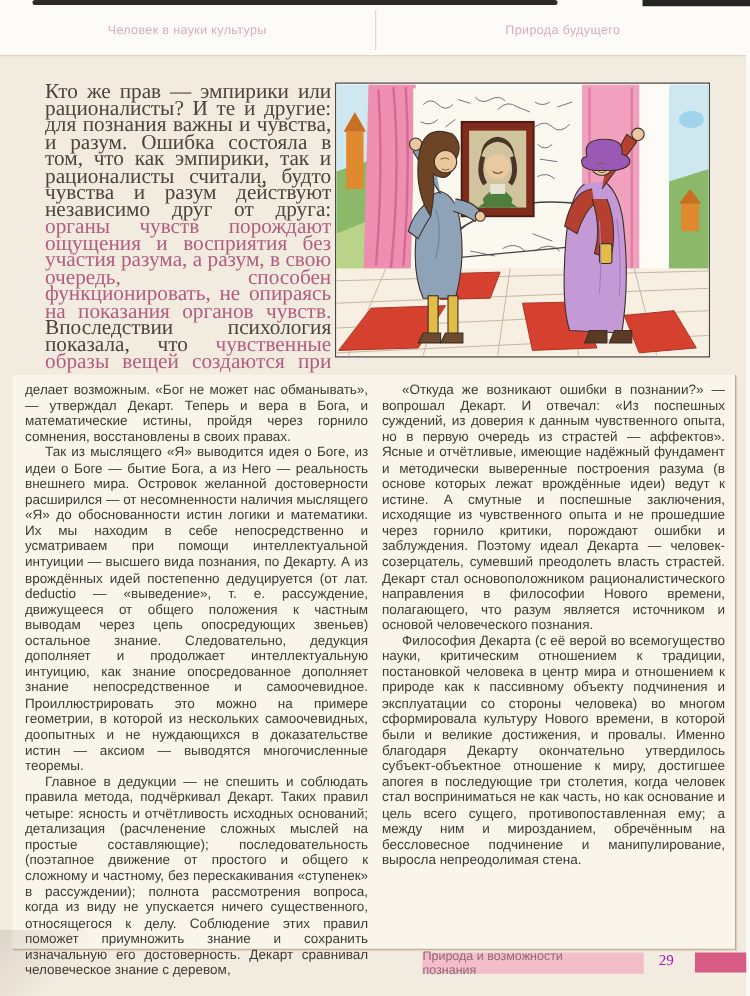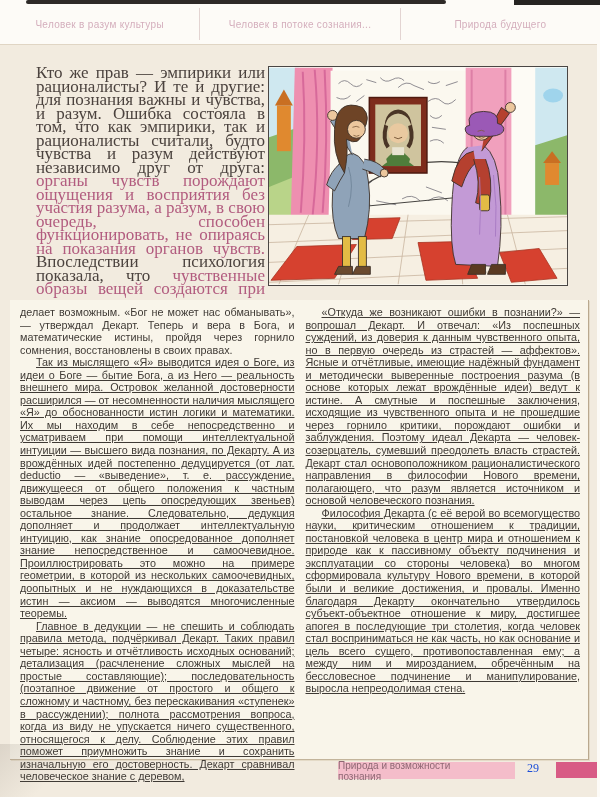--- a/index.html
+++ b/index.html
@@ -27,43 +27,42 @@
   .figure-box{position:absolute;left:268px;top:22px;width:300px;height:220px;
               background:#fdfbf5;border:1.5px solid #4a4644;box-sizing:border-box;}
   .figure-box svg{display:block;width:100%;height:100%;}
   
   .body-panel{position:absolute;left:10px;top:256px;width:579px;height:460px;
               background:#f9f5ea;border-right:1px solid #b9a88e;border-bottom:1px solid #c3b49b;
               box-sizing:border-box;box-shadow:1px 1px 0 #e4dac7;}
   .cols{display:flex;gap:11px;padding:6px 8px 0 10px;}
   .col{width:278px;font-size:10.8px;line-height:12.55px;color:#3f3a35;text-align:justify;}
   .col p{margin:0;}
-  .col p.indent{text-indent:16px;text-decoration:underline;}
+  .col p.indent{text-indent:16px;}
   
   .footer-band{position:absolute;left:338px;top:718px;width:177px;height:17px;
                background:#f4bdca;display:flex;align-items:center;justify-content:flex-end;
                padding-right:20px;box-sizing:border-box;}
   .footer-band span{font-size:10px;color:#8f6874;}
   .page-num{position:absolute;left:527px;top:717px;font-family:"Liberation Serif",serif;
-            font-size:12px;color:#1d4ed8;}
+            font-size:12px;color:#a21caf;}
   .corner-block{position:absolute;left:556px;top:718px;width:41px;height:16px;background:#d85b85;}
   .smudge{position:absolute;left:0;top:700px;width:70px;height:53px;
           background:linear-gradient(135deg,rgba(120,110,100,.18),rgba(120,110,100,0) 70%);}
 </style>
 </head>
 <body>
 
 <div class="scan">
 
   <div class="edge-a"></div>
   <div class="edge-b"></div>
 
   <div class="tabs">
-    <div class="tab">Человек в разум культуры</div>
-    <div class="tab">Человек в потоке сознания...</div>
+    <div class="tab">Человек в науки культуры</div>
     <div class="tab">Природа будущего</div>
   </div>
 
   <div class="page">
 
     <div class="intro">
       <p><span>Кто же прав — эмпирики или рационалисты? И те и другие: для познания важны и чувства, и разум. Ошибка состояла в том, что как эмпирики, так и рационалисты считали, будто чувства и разум действуют независимо друг от друга: </span><span class="em">органы чувств порождают ощущения и восприятия без участия разума, а разум, в свою очередь, способен функционировать, не опираясь на показания органов чувств.</span><span> Впоследствии психология показала, что </span><span class="em">чувственные образы вещей создаются при участии мышления и противопоставление разума чувствам в значительной мере лишено смысла.</span></p>
       <p class="indent">В последнем, кстати, аксиом убедиться. Есть картинки-загадки, на которых</p>
     </div>
 

